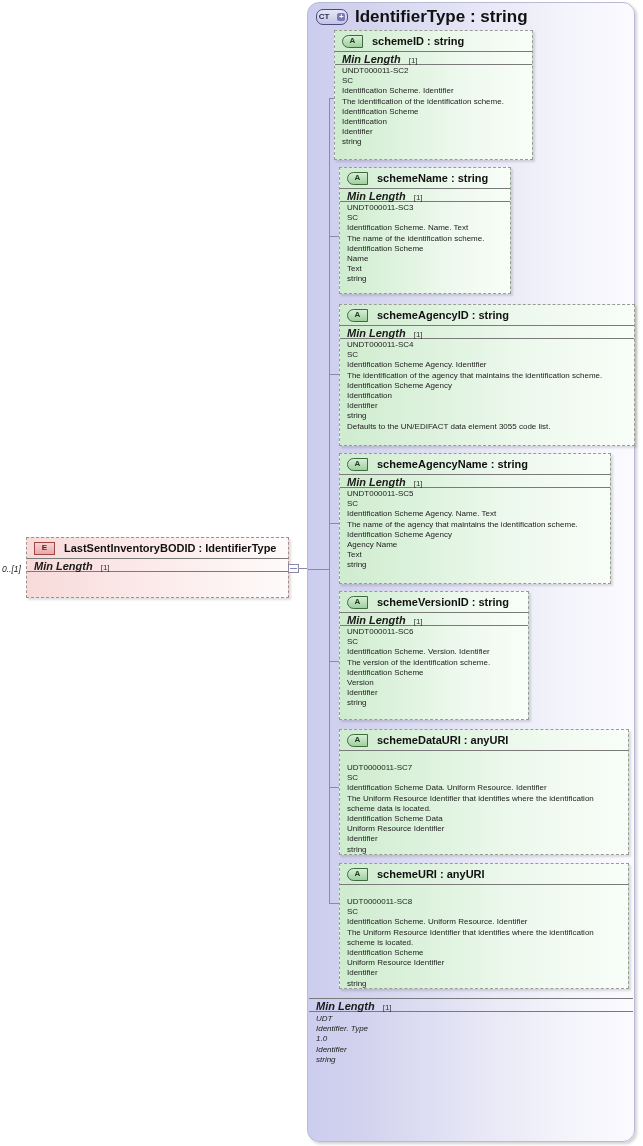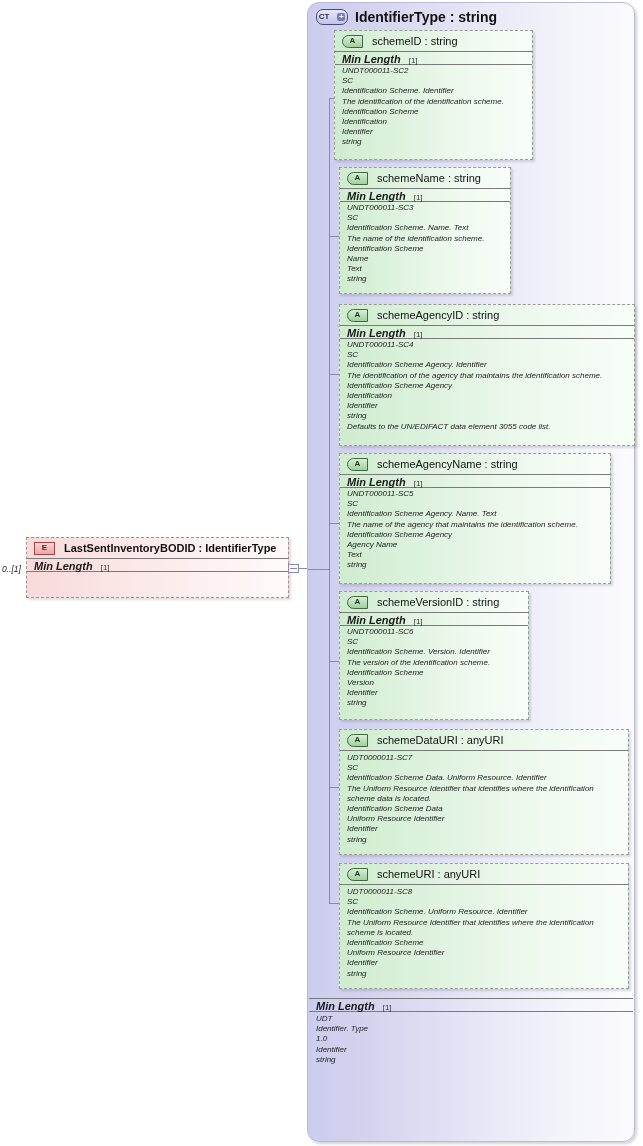--- a/index.html
+++ b/index.html
@@ -39,21 +39,21 @@
     font-size:8px;font-weight:bold;color:#2c2c4e;
     letter-spacing:-0.2px;
     line-height:1;
   }
   .ct-plus{
     display:inline-block;width:8px;height:8px;border-radius:2px;
     background:#7a7ab8;color:#fff;font-size:8px;line-height:7px;
     text-align:center;font-weight:bold;
   }
   #ct-title{
-    font-size:14px;font-weight:bold;color:#111;
+    font-size:17px;font-weight:bold;color:#111;
     white-space:nowrap;
   }
 
   
   .tree-line{position:absolute;background:#8a8aa8;}
   .tline-v{width:1px;}
   .tline-h{height:1px;}
 
   
   .attr-box{
@@ -71,42 +71,42 @@
   .a-badge{
     width:21px;height:13px;box-sizing:border-box;
     border:1px solid #3d6b3d;
     border-top-left-radius:7px;border-bottom-left-radius:7px;
     background:linear-gradient(to bottom,#d7eed7,#9fd09f);
     font-size:8px;font-weight:bold;color:#1e3a1e;
     display:flex;align-items:center;justify-content:center;
     line-height:1;
   }
   .attr-name{
-    font-size:11px;font-weight:normal;color:#111;white-space:nowrap;
+    font-size:11px;font-weight:bold;color:#111;white-space:nowrap;
   }
   .facet-row{
     border-top:1px solid #7a7a7a;
     border-bottom:1px solid #7a7a7a;
     padding:1px 6px 1px 7px;
     display:flex;align-items:baseline;gap:8px;
     height:14px;box-sizing:border-box;
   }
   .facet-label{
     font-size:11px;font-style:italic;font-weight:bold;color:#1a1a1a;
   }
   .facet-card{
     font-size:8px;color:#333;
   }
   .doc-block{
     padding:1px 5px 3px 7px;
-    font-size:8px;font-style:italic;color:#222;
+    font-size:8px;color:#222;
     line-height:10.2px;
   }
   .doc-block div{white-space:normal;}
-  .no-facet-top{border-top:1px solid #7a7a7a;margin-top:0;padding-top:2px;}
+  .no-facet-top{border-top:1px solid #7a7a7a;margin-top:0;padding-top:12px;}
 
   
   #ct-facet{
     position:absolute;left:1px;right:1px;top:995px;
     border-top:1px solid #7a7a7a;border-bottom:1px solid #7a7a7a;
     padding:1px 6px 1px 7px;height:14px;box-sizing:border-box;
     display:flex;align-items:baseline;gap:8px;
   }
   #ct-doc{
     position:absolute;left:1px;right:1px;top:1010px;

